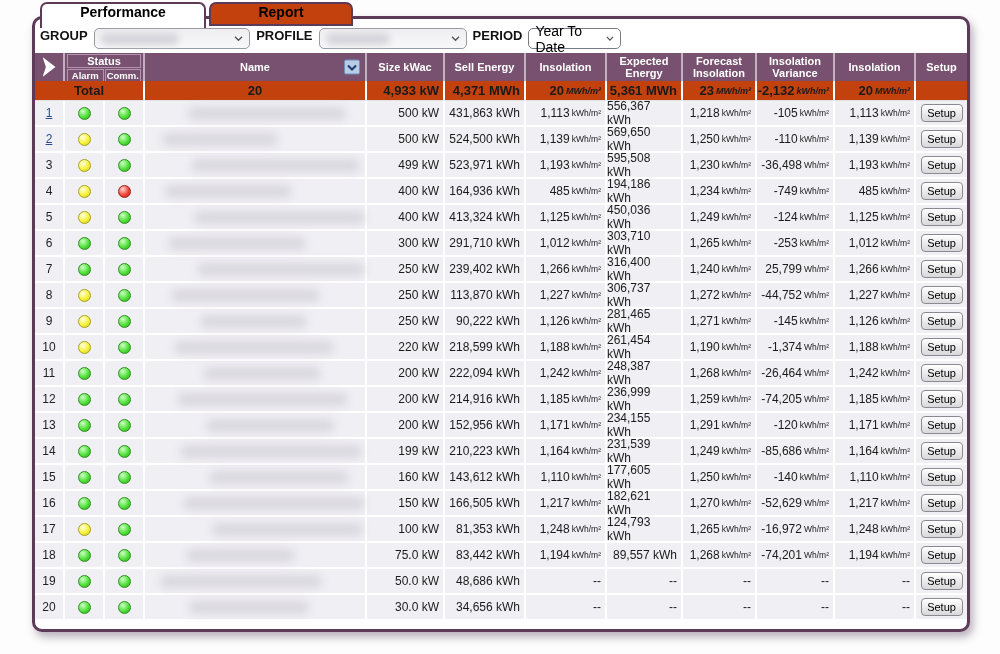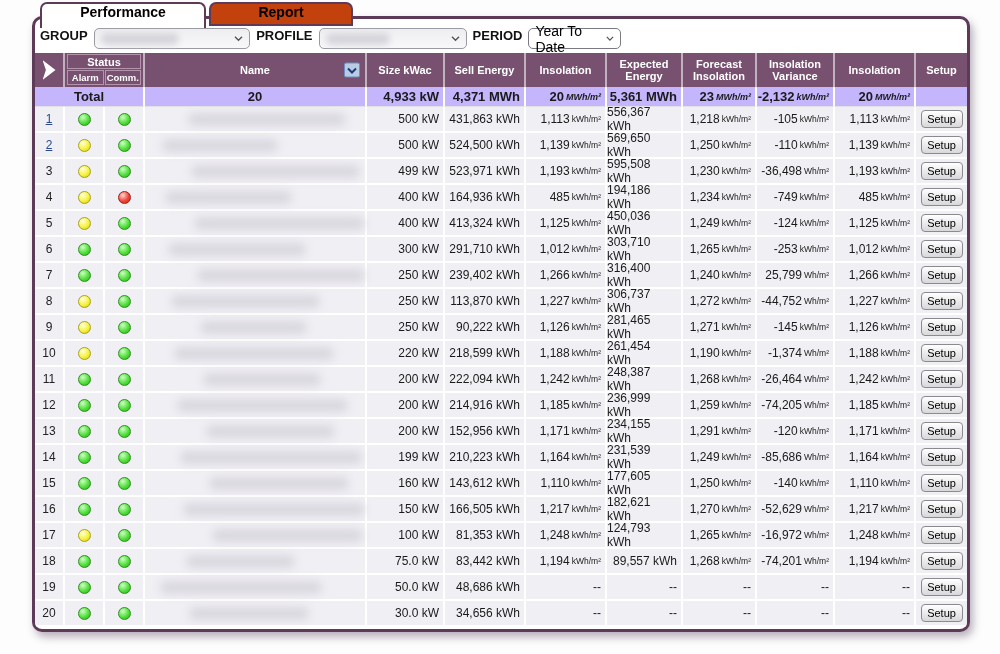--- a/index.html
+++ b/index.html
@@ -39,21 +39,21 @@
 
   
   .table { width:932px; }
   .tr { display:flex; }
   
   .c-num{width:30px}.c-alarm{width:40px}.c-comm{width:40px}.c-name{width:222px}
   .c-size{width:78px}.c-sell{width:81px}.c-insol{width:81px}.c-exp{width:76px}
   .c-fore{width:74px}.c-var{width:78px}.c-insol2{width:81px}.c-setup{width:51px}
   .c-total-label{width:110px}
 
-  .thead { display:flex; height:34px; }
+  .thead { display:flex; height:28px; }
   .th { display:flex; align-items:center; justify-content:center; text-align:center;
         background:#77516f; color:#fff; font-weight:bold; font-size:11px; line-height:1.12;
         border-right:2px solid rgba(255,255,255,.55); }
   .th:last-child { border-right:none; }
   .arrow-icon { width:13px; height:20px; background:#fff;
                 clip-path:polygon(0 0,100% 50%,0 100%,26% 50%); }
   .c-status-group { width:80px; display:flex; flex-direction:column; background:#77516f;
                     border-right:2px solid rgba(255,255,255,.55); }
   .status-title { height:15px; margin:1px 2px 0; border:1px solid #b493ac; display:flex;
                   align-items:center; justify-content:center; font-size:11px; font-weight:bold; color:#fff; }
@@ -64,21 +64,21 @@
   .sort-btn { position:absolute; right:5px; top:50%; transform:translateY(-50%);
               width:16px; height:15px; background:#b8cce6; border:1px solid #6f8fc0;
               border-radius:2px; display:flex; align-items:center; justify-content:center; cursor:pointer; }
 
   .td { height:26px; display:flex; align-items:center; background:#f0eff4;
         border-right:2px solid #fff; border-bottom:2px solid #fff; font-size:12px; color:#1a1a1a; }
   .tr .td:last-child { border-right:none; }
   .td.num { justify-content:flex-end; padding-right:4px; }
   .td.ctr { justify-content:center; }
   .unit { font-size:8.5px; margin-left:2px; white-space:nowrap; }
-  .total-row .td { background:#c4b5fd; height:20px; font-weight:bold; font-size:13px; border-bottom:1px solid #e2e2e6; }
+  .total-row .td { background:#c2410c; height:20px; font-weight:bold; font-size:13px; border-bottom:1px solid #e2e2e6; }
   .total-row .unit { font-size:9px;font-style:italic; }
   .row-num { font-size:12px; color:#222; text-decoration:none; }
   .row-num.link { color:#2b4a8b; text-decoration:underline; }
   .led { width:13px; height:13px; border-radius:50%; }
   .led-green { background:radial-gradient(circle at 35% 30%,#cdffc4,#52e03c 55%,#2aa816); border:1px solid #2f8f1f; }
   .led-yellow{ background:radial-gradient(circle at 35% 30%,#ffffe2,#f6f23c 55%,#cfc818); border:1px solid #a8a21a; }
   .led-red   { background:radial-gradient(circle at 35% 30%,#ffd8d2,#ef4537 55%,#c0251a); border:1px solid #992018; }
   .name-blob { height:13px; border-radius:7px; background:#d9d8de; filter:blur(4px); }
   .setup-btn { height:18px; width:42px; font-size:11px; border:1px solid #8a8a90; border-radius:4px;
                background:linear-gradient(#fff,#d8d8db); cursor:pointer; margin:0 auto; }

